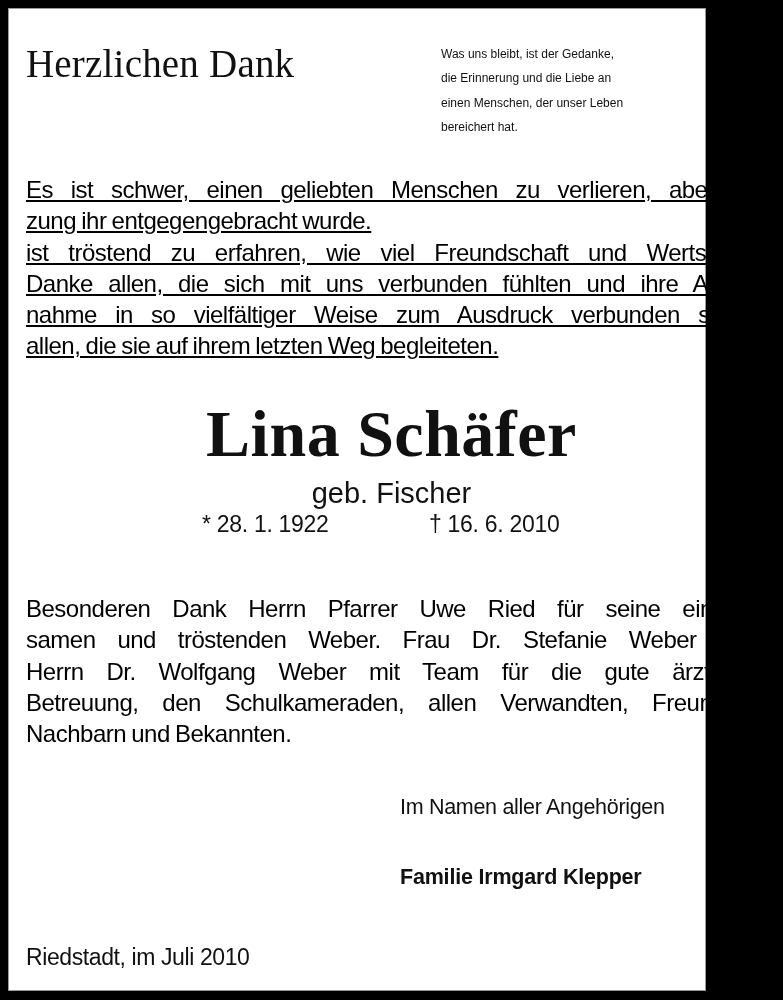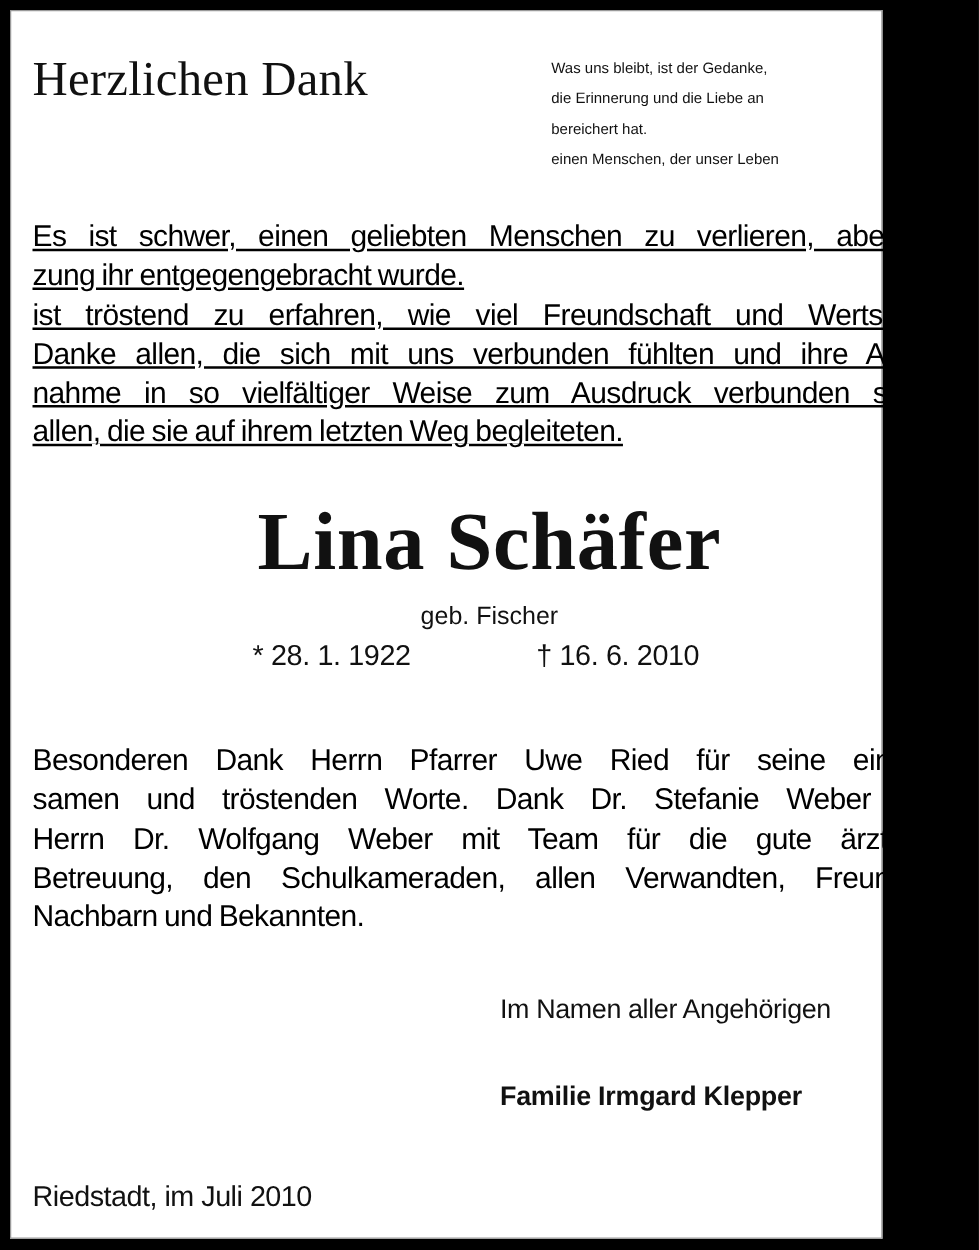--- a/index.html
+++ b/index.html
@@ -16,61 +16,61 @@
   .quote div { white-space: nowrap; }
   .para { position: absolute; left: 18px; width: 731px; font-size: 24px; line-height: 31.3px;
           transform-origin: left top; }
   .para .ln { display: block; height: 31.3px; white-space: nowrap; text-align: justify;
               text-align-last: justify; letter-spacing: -0.5px; word-spacing: -1px; }
   .para .ln.last { text-align-last: left; }
   .para1 { top: 166px; text-decoration: underline; }
   .para2 { top: 585px; }
   .name { left: 0; width: 767px; text-align: center; top: 390px; font-size: 66px; line-height: 72px;
           font-weight: bold; letter-spacing: 0.5px; }
-  .born-name { left: 0; width: 767px; text-align: center; top: 472px; font-size: 20px; line-height: 26px; }
+  .born-name { left: 0; width: 767px; text-align: center; top: 472px; font-size: 29px; line-height: 26px; }
   .date { top: 502px; font-size: 23px; line-height: 28px; letter-spacing: -0.3px; }
   .date-birth { left: 194px; }
   .date-death { left: 421px; }
   .sign-intro { left: 392px; top: 786px; font-size: 21.5px; line-height: 26px; letter-spacing: -0.3px; }
   .sign-fam { left: 392px; font-size: 21.5px; line-height: 26px; font-weight: bold; letter-spacing: -0.2px; }
   .fam1 { top: 825px; }
   .fam2 { top: 856px; }
   .place { left: 18px; top: 935px; font-size: 23px; line-height: 28px; letter-spacing: -0.4px; }
 </style>
 </head>
 <body>
 
 <div class="frame">
 
   <div class="abs serif title">Herzlichen Dank</div>
 
   <div class="abs sans quote">
     <div>Was uns bleibt, ist der Gedanke,</div>
     <div>die Erinnerung und die Liebe an</div>
+    <div>einen Menschen, der unser Leben</div>
     <div>bereichert hat.</div>
-    <div>einen Menschen, der unser Leben</div>
   </div>
 
   <div class="para sans para1">
     <span class="ln">Es ist schwer, einen geliebten Menschen zu verlieren, aber es</span>
     <span class="ln last">zung ihr entgegengebracht wurde.</span>
     <span class="ln">ist tröstend zu erfahren, wie viel Freundschaft und Wertschät-</span>
     <span class="ln">Danke allen, die sich mit uns verbunden fühlten und ihre Anteil-</span>
     <span class="ln">nahme in so vielfältiger Weise zum Ausdruck verbunden sowie</span>
     <span class="ln last">allen, die sie auf ihrem letzten Weg begleiteten.</span>
   </div>
 
   <div class="abs serif name">Lina Schäfer</div>
   <div class="abs sans born-name">geb. Fischer</div>
   <div class="abs sans date date-birth">* 28. 1. 1922</div>
   <div class="abs sans date date-death">† 16. 6. 2010</div>
 
   <div class="para sans para2">
     <span class="ln">Besonderen Dank Herrn Pfarrer Uwe Ried für seine einfühl-</span>
-    <span class="ln">samen und tröstenden Worte. Dank Dr. Stefanie Weber und</span>
+    <span class="ln">samen und tröstenden Weber. Frau Dr. Stefanie Weber und</span>
     <span class="ln">Herrn Dr. Wolfgang Weber mit Team für die gute ärztliche</span>
     <span class="ln">Betreuung, den Schulkameraden, allen Verwandten, Freunden,</span>
     <span class="ln last">Nachbarn und Bekannten.</span>
   </div>
 
   <div class="abs sans sign-intro">Im Namen aller Angehörigen</div>
   <div class="abs sans sign-fam fam2">Familie Irmgard Klepper</div>
 
   <div class="abs sans place">Riedstadt, im Juli 2010</div>
 </div>

